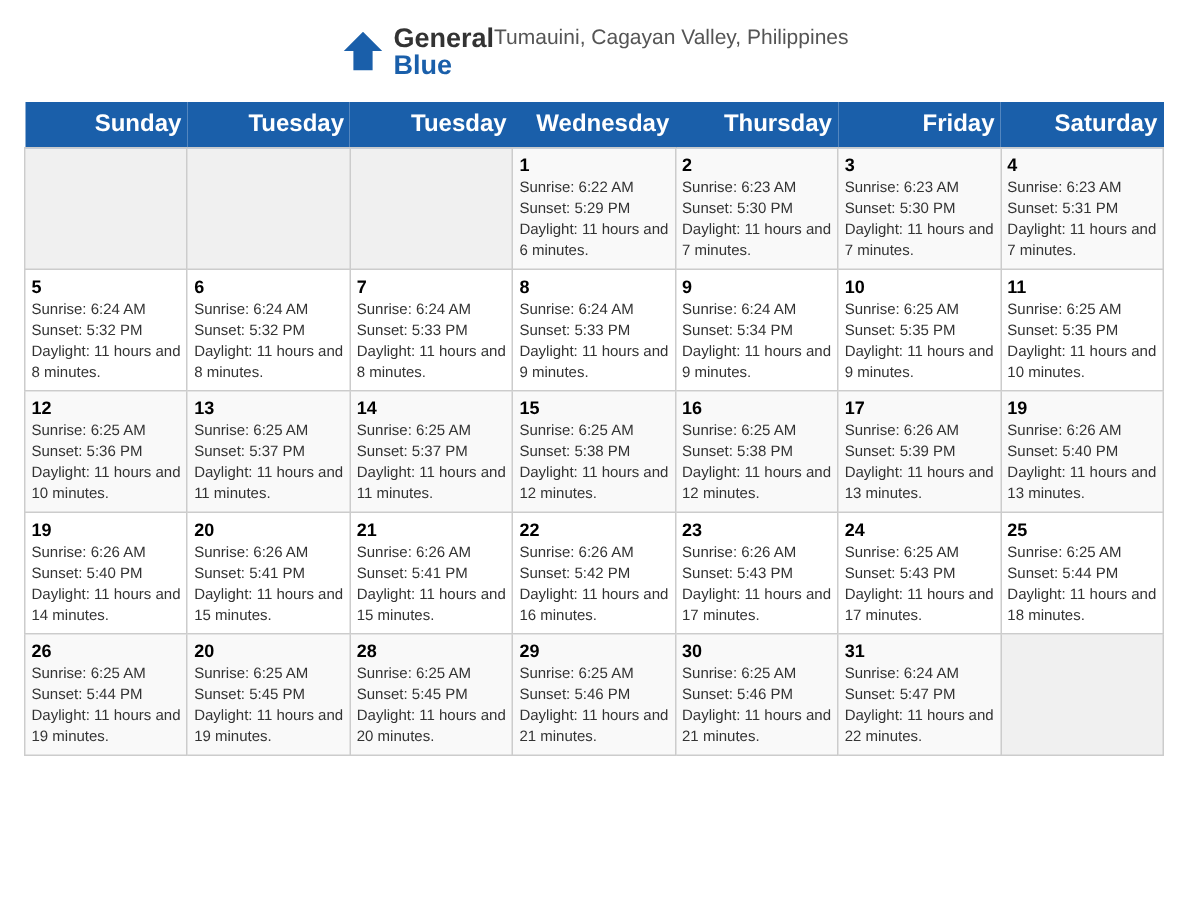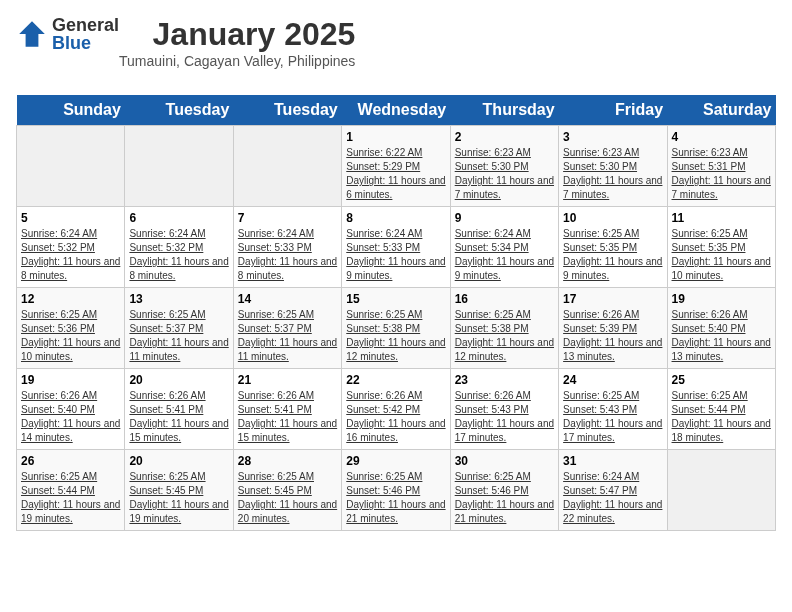--- a/index.html
+++ b/index.html
@@ -5,23 +5,23 @@
     * { box-sizing: border-box; margin: 0; padding: 0; }
     body {
       font-family: Arial, sans-serif;
       background: #fff;
       width: 792px;
       min-height: 612px;
       padding: 16px;
     }
     .header {
       display: flex;
-      justify-content: flex-start;
+      justify-content: center;
       align-items: flex-start;
-      margin-bottom: 26px;
+      margin-bottom: 16px;
     }
     .logo {
       display: flex;
       align-items: center;
     }
     .logo-text {
       display: flex;
       flex-direction: column;
       line-height: 1;
     }
@@ -81,41 +81,39 @@
     }
     .day-num {
       font-weight: bold;
       font-size: 12px;
       margin-bottom: 2px;
     }
     .day-info {
       font-size: 10px;
       color: #333;
       line-height: 1.4;
-      text-decoration: underline;
     }
     .empty {
       background: #f0f0f0 !important;
     }
   </style>
 </head>
 <body>
 
 <div class="header">
   <div class="logo">
     <svg class="logo-icon" viewBox="0 0 40 40">
       <polygon points="20,4 36,20 28,20 28,36 12,36 12,20 4,20" fill="#1a5faa"></polygon>
     </svg>
     <div class="logo-text">
       <span class="logo-general">General</span>
       <span class="logo-blue">Blue</span>
     </div>
   </div>
   <div class="title-block">
-    <div class="month-title">January 2025</div>
     <div class="location">Tumauini, Cagayan Valley, Philippines</div>
   </div>
 </div>
 
 <table class="calendar">
   <thead>
     <tr>
     <th>Sunday</th>
         <th>Tuesday</th>
         <th>Tuesday</th>

